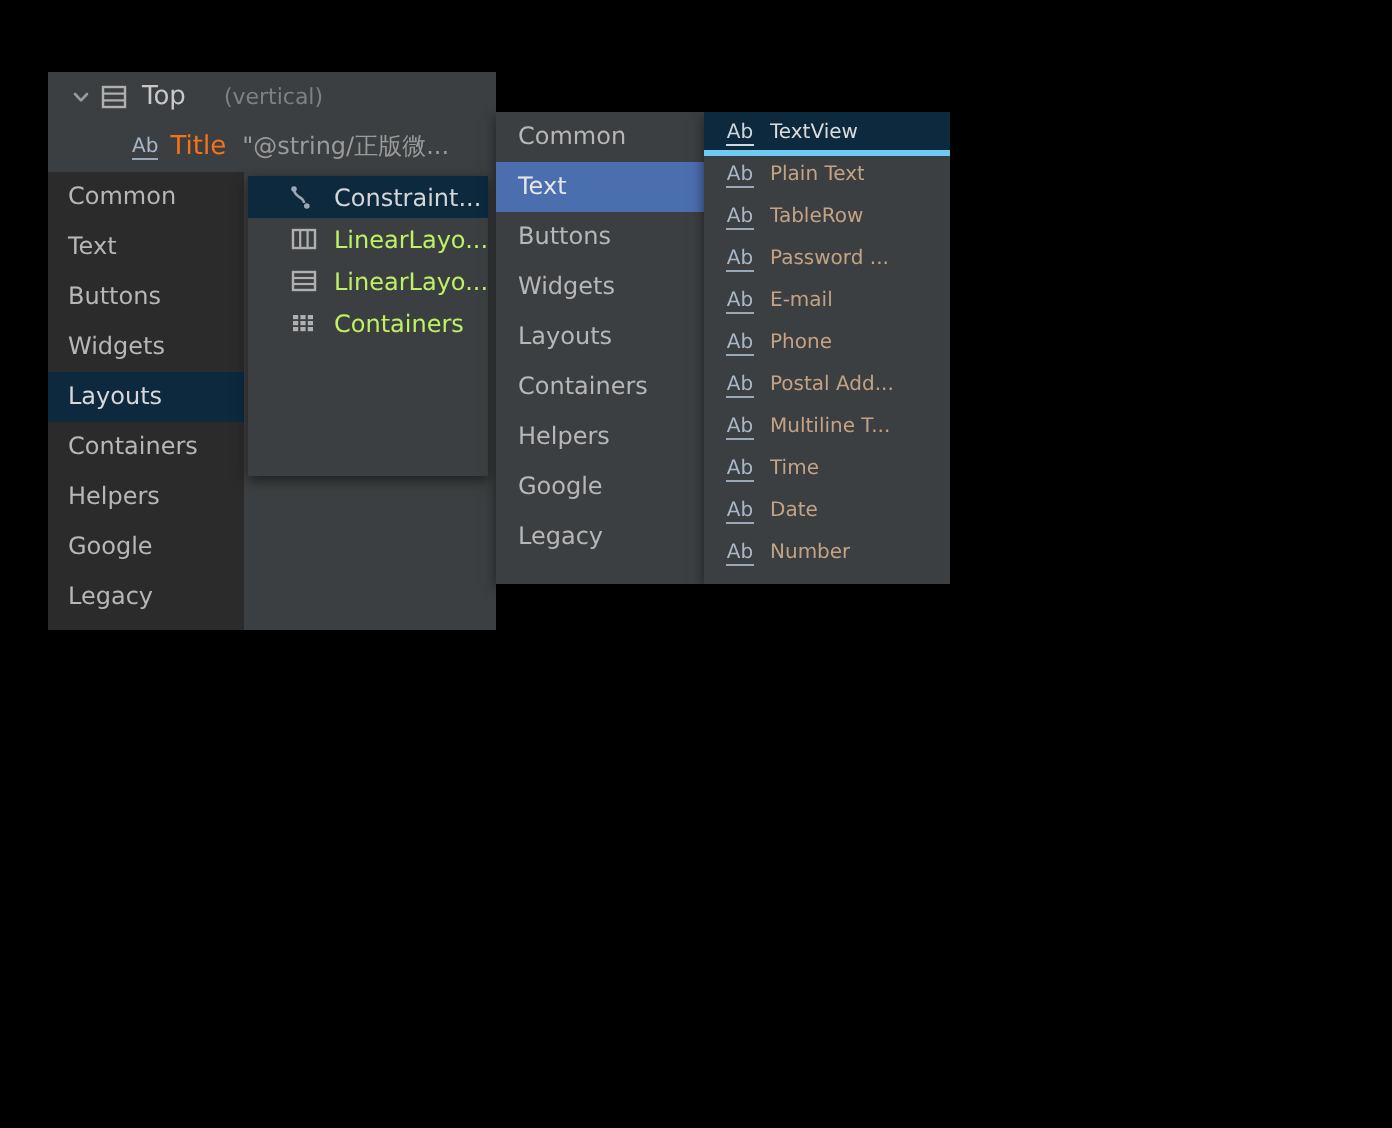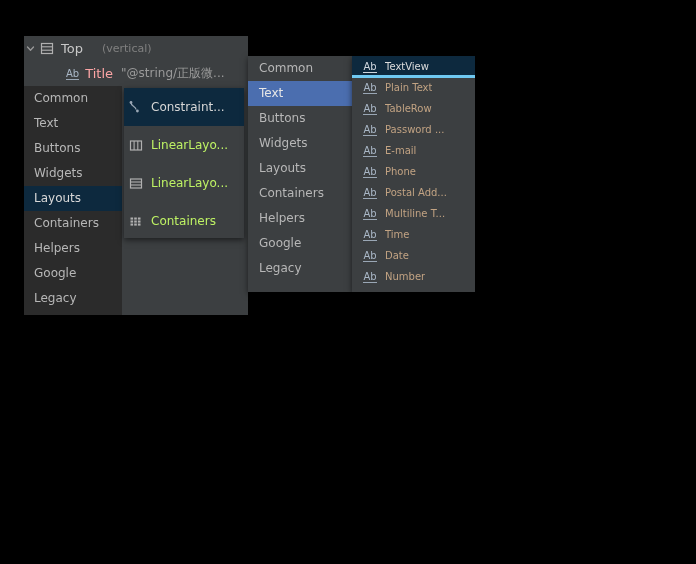--- a/index.html
+++ b/index.html
@@ -24,20 +24,21 @@
     top: 36px;
     width: 224px;
     height: 50px;
     background: #3c3f41;
     box-sizing: border-box;
   }
   .tree-row {
     display: flex;
     align-items: center;
     height: 25px;
+    padding-left: 10px;
     box-sizing: border-box;
     white-space: nowrap;
   }
   .tree-chevron {
     width: 13px;
     height: 13px;
     display: inline-flex;
     align-items: center;
     justify-content: center;
     flex: 0 0 auto;
@@ -66,21 +67,21 @@
   .ab-glyph {
     font-size: 10px;
     color: #a9b7c6;
     border-bottom: 1.5px solid #9aa7b5;
     line-height: 11px;
     padding-bottom: 0px;
     letter-spacing: 0px;
     flex: 0 0 auto;
   }
   .tree-title-label {
-    color: #fca5a5;
+    color: #f97316;
     font-size: 13px;
     margin-left: 6px;
   }
   .tree-value {
     color: #9a9a9a;
     font-size: 12px;
     margin-left: 8px;
   }
 
   
@@ -122,24 +123,24 @@
     position: absolute;
     left: 124px;
     top: 88px;
     width: 120px;
     height: 150px;
     background: #3c3f41;
     box-sizing: border-box;
     box-shadow: 0 2px 6px rgba(0,0,0,0.55);
   }
   .menu-item {
-    height: 38px;
+    height: 21px;
     display: flex;
     align-items: center;
-    padding-left: 4px;
+    padding-left: 20px;
     box-sizing: border-box;
     white-space: nowrap;
     position: relative;
   }
   .menu-item .mi-icon {
     width: 16px;
     height: 16px;
     flex: 0 0 auto;
     display: inline-flex;
     align-items: center;

